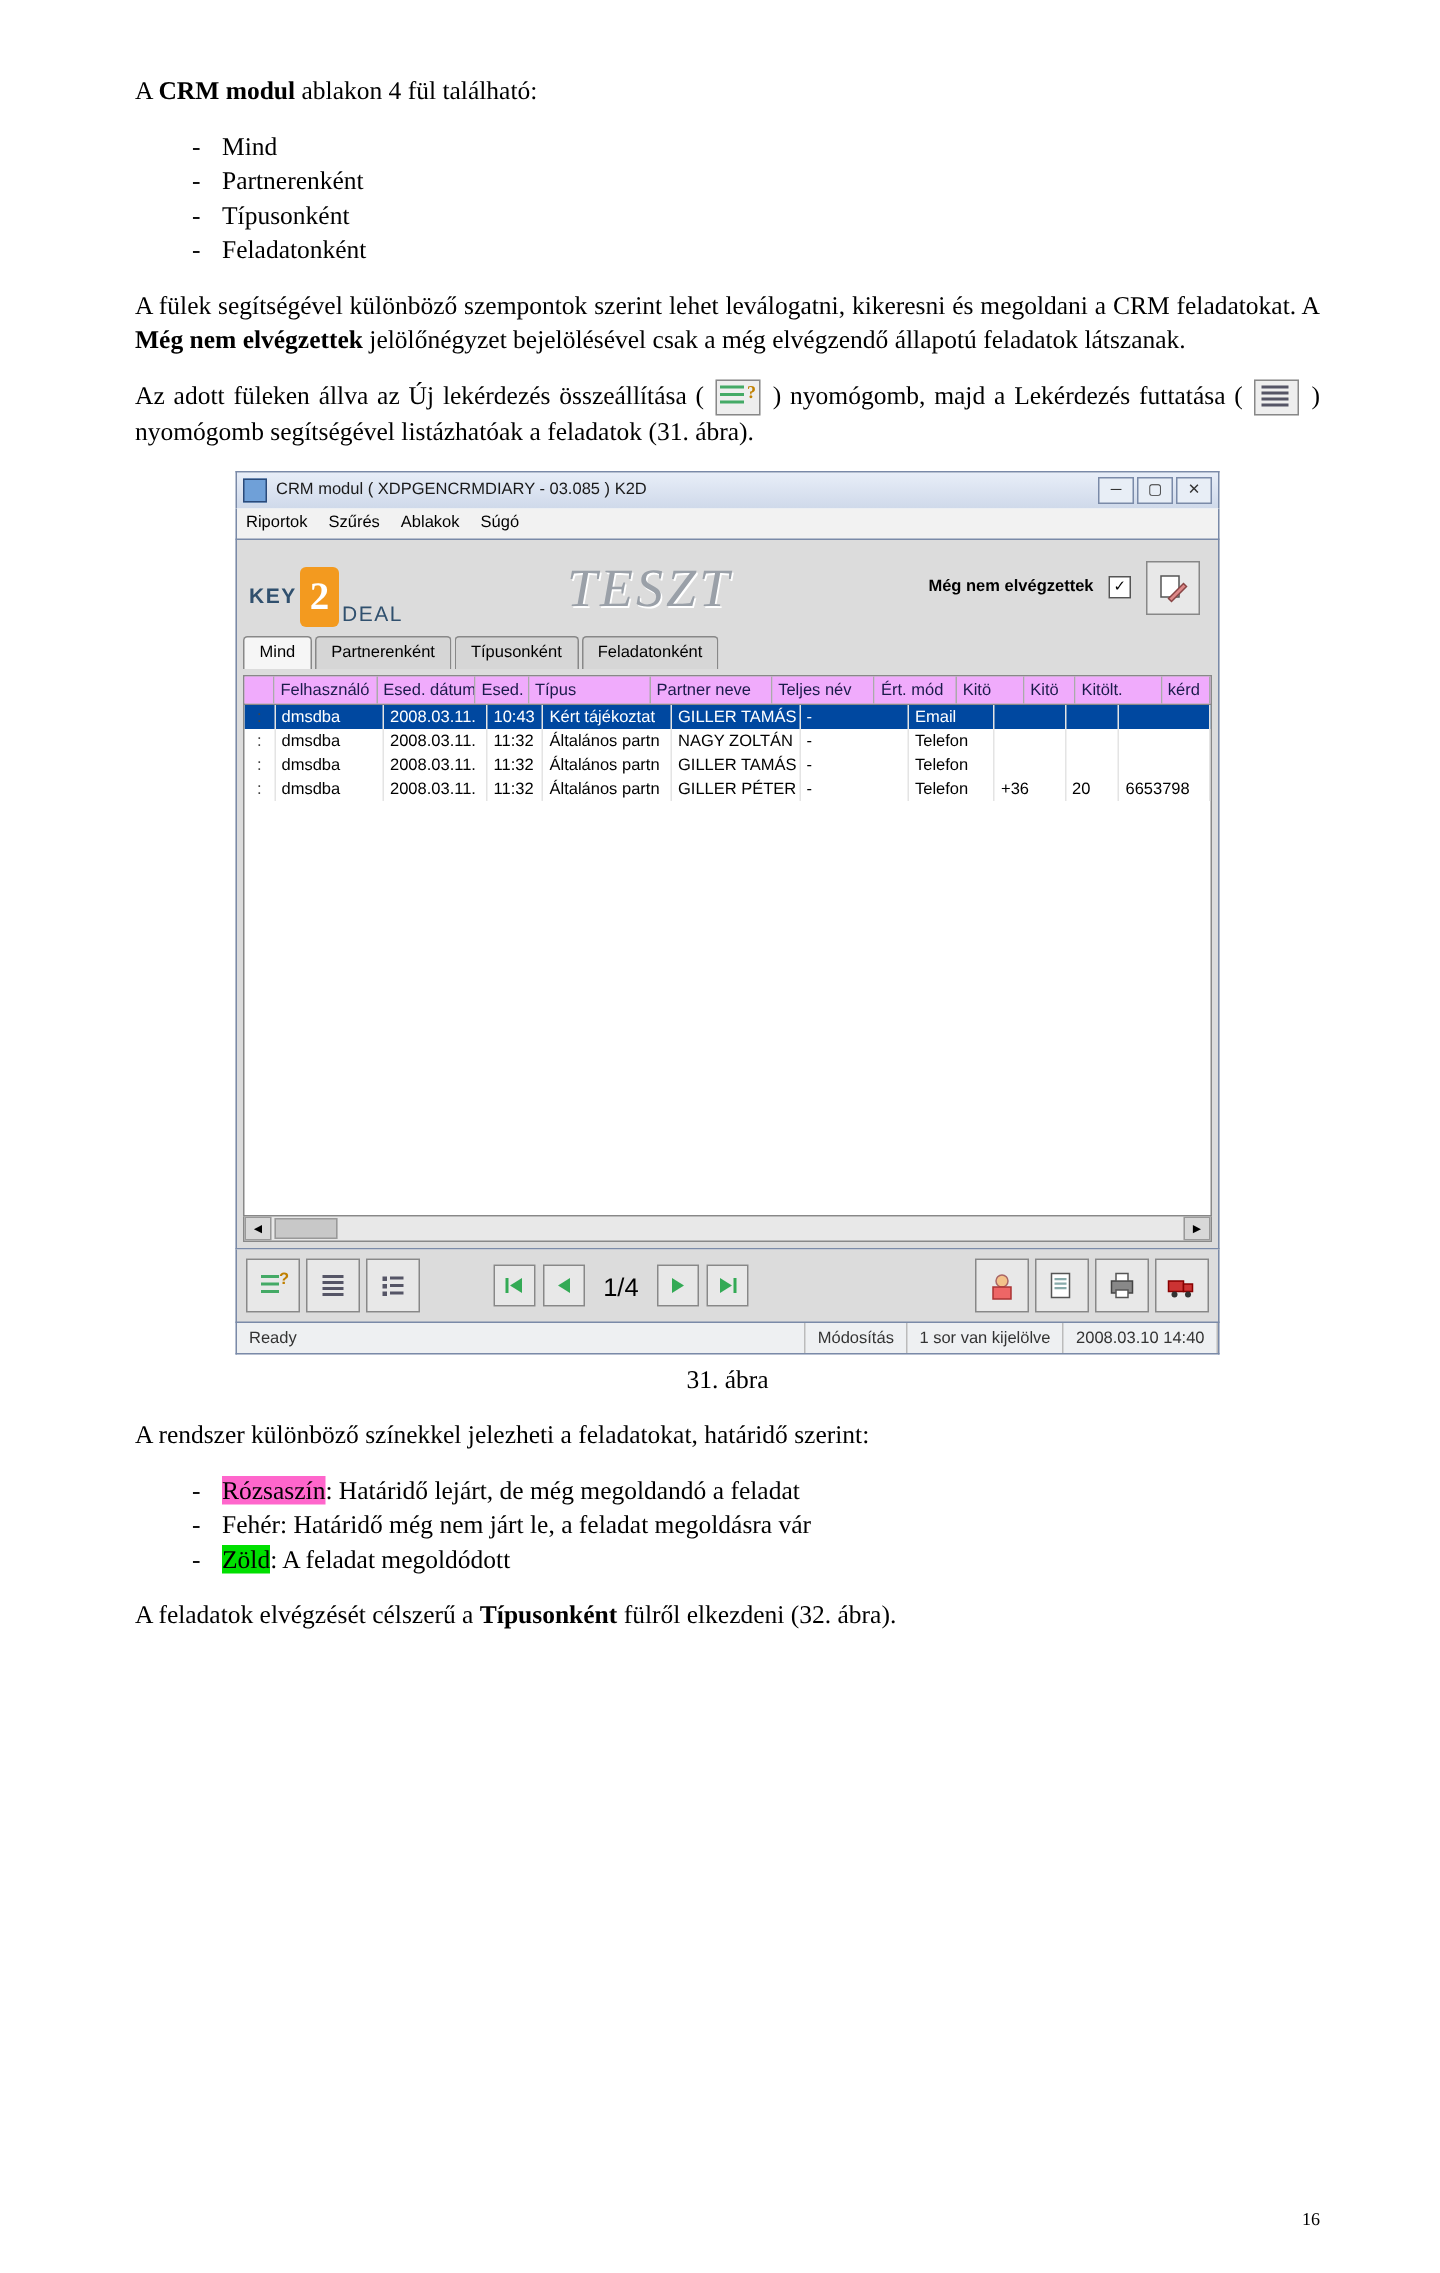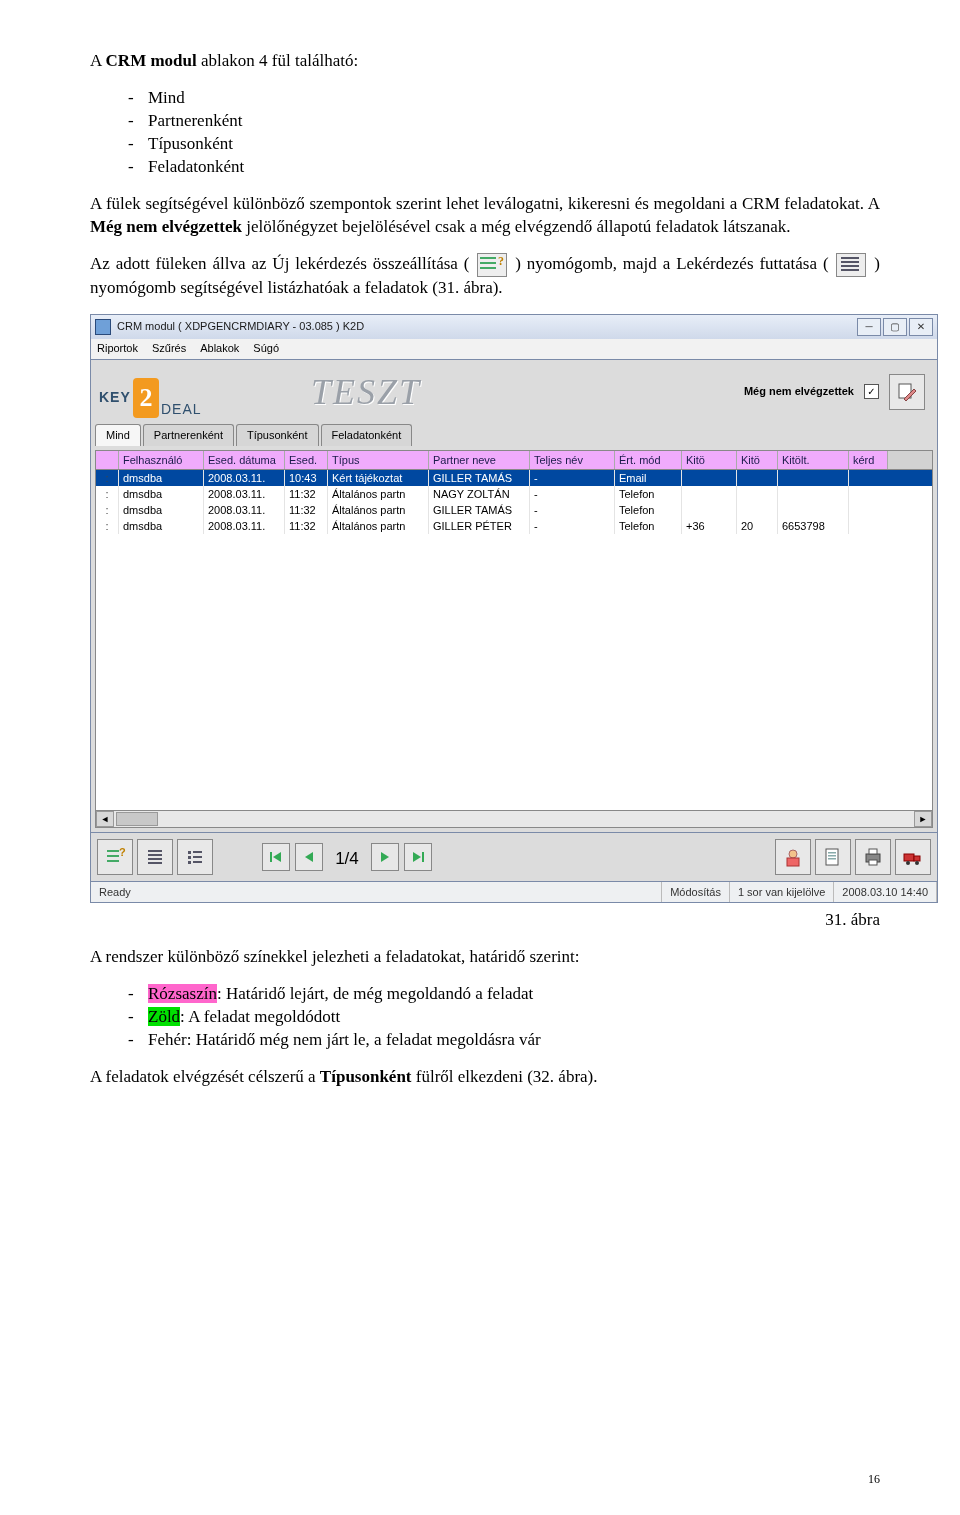--- a/index.html
+++ b/index.html
@@ -5,27 +5,27 @@
 html,body{margin:0;padding:0;background:#fff;font-family:"Times New Roman",serif;color:#000}
 .page{width:960px;min-height:1515px;position:relative;padding:50px 80px 30px 90px;box-sizing:border-box;font-size:17px;line-height:1.35}
 .bold{font-weight:bold}
 .para{margin:0 0 14px 0;text-align:justify}
 ul.dashes{list-style:none;margin:0 0 14px 0;padding:0}
 ul.dashes li{padding-left:58px;position:relative}
 ul.dashes li:before{content:"-";position:absolute;left:38px}
 .icon-inline{display:inline-block;width:28px;height:22px;vertical-align:middle;background:#eee;border:1px solid #888;position:relative;margin:0 2px}
 .icon-inline svg{position:absolute;top:0;left:0;width:100%;height:100%}
 .fig{margin:10px 0 6px 0}
-.fig-caption{text-align:right;margin:6px 0 14px 0}
+.fig-caption{text-align:center;margin:6px 0 14px 0}
 .hl-pink{background:#ff66cc}
 .hl-green{background:#00e000}
 .page-num{position:absolute;right:80px;bottom:28px;font-size:12px}
 
 
-.win{width:848px;margin:0 auto;font-family:Tahoma,Arial,sans-serif;font-size:11px;color:#000}
+.win{width:656px;margin:0 auto;font-family:Tahoma,Arial,sans-serif;font-size:11px;color:#000}
 .tbar{height:24px;background:linear-gradient(#e8eef8,#cfd9ea);border:1px solid #7a8aa8;border-bottom:none;display:flex;align-items:center;padding:0 4px}
 .tbar .ticon{width:14px;height:14px;background:#6fa0d8;border:1px solid #2a4a7a;margin-right:6px}
 .tbar .ttext{flex:1;color:#1a1a1a}
 .tbar .wbtn{width:22px;height:16px;margin-left:2px;border:1px solid #7a8aa8;background:#e8eef6;display:flex;align-items:center;justify-content:center;font-size:10px;color:#333}
 .menubar{height:20px;border:1px solid #7a8aa8;border-top:none;background:#f2f2f2;display:flex;align-items:center;padding:0 6px;gap:14px}
 .banner{height:64px;border-left:1px solid #7a8aa8;border-right:1px solid #7a8aa8;background:#dcdcdc;position:relative;display:flex;align-items:flex-end}
 .logo{margin-left:8px;width:120px;height:44px;position:relative}
 .logo .k2d{position:absolute;left:0;top:8px;font-weight:bold;color:#30506e;font-size:14px;letter-spacing:1px}
 .logo .two{position:absolute;left:34px;top:-2px;width:26px;height:40px;background:#f39a1f;border-radius:4px;color:#fff;display:flex;align-items:center;justify-content:center;font-size:26px;font-weight:bold;font-family:Georgia,serif}
 .logo .deal{position:absolute;left:62px;top:20px;font-weight:normal;color:#30506e;font-size:14px;letter-spacing:1px}
@@ -315,22 +315,22 @@
     <div class="scell">1 sor van kijelölve</div>
     <div class="scell">2008.03.10 14:40</div>
   </div>
 </div>
 </div>
 <p class="fig-caption">31. ábra</p>
 
 <p class="para">A rendszer különböző színekkel jelezheti a feladatokat, határidő szerint:</p>
 <ul class="dashes">
 <li><span class="hl-pink">Rózsaszín</span><span>: Határidő lejárt, de még megoldandó a feladat</span></li>
+<li><span>Fehér: Határidő még nem járt le, a feladat megoldásra vár</span></li>
 <li><span class="hl-green">Zöld</span><span>: A feladat megoldódott</span></li>
-<li><span>Fehér: Határidő még nem járt le, a feladat megoldásra vár</span></li>
 </ul>
 
 <p class="para">
 <span>A feladatok elvégzését célszerű a </span>
 <span class="bold">Típusonként</span>
 <span> fülről elkezdeni (32. ábra).</span>
 </p>
 
 <div class="page-num">16</div>
 </div>

